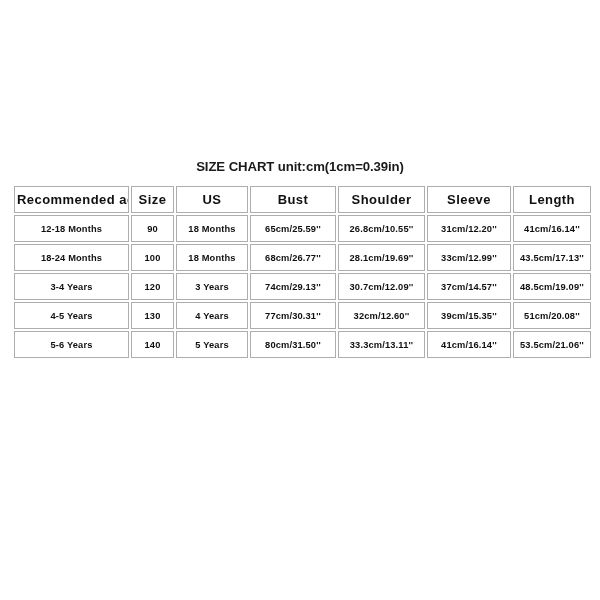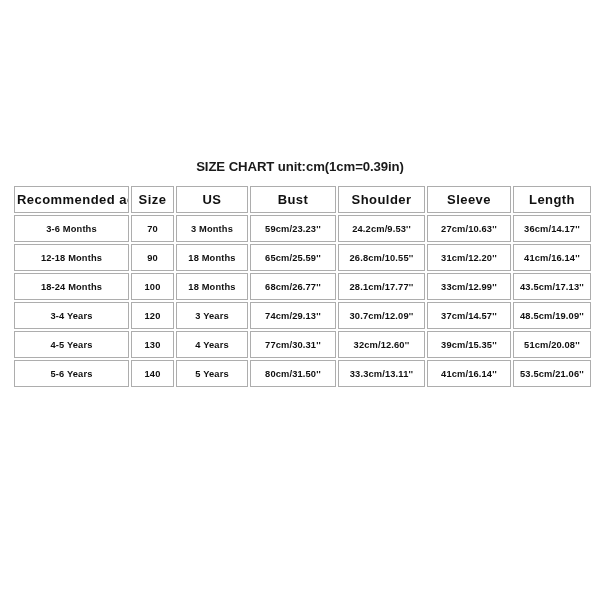--- a/index.html
+++ b/index.html
@@ -99,43 +99,34 @@
         <tr class="header-row">
           <td>Recommended age</td>
           <td>Size</td>
           <td>US</td>
           <td>Bust</td>
           <td>Shoulder</td>
           <td>Sleeve</td>
           <td>Length</td>
         </tr>
         <tr>
-          <td>3-6 Months</td>
-          <td>70</td>
-          <td>3 Months</td>
-          <td>59cm/23.23''</td>
-          <td>24.2cm/9.53''</td>
-          <td>27cm/10.63''</td>
-          <td>36cm/14.17''</td>
-        </tr>
-        <tr>
           <td>12-18 Months</td>
           <td>90</td>
           <td>18 Months</td>
           <td>65cm/25.59''</td>
           <td>26.8cm/10.55''</td>
           <td>31cm/12.20''</td>
           <td>41cm/16.14''</td>
         </tr>
         <tr>
           <td>18-24 Months</td>
           <td>100</td>
           <td>18 Months</td>
           <td>68cm/26.77''</td>
-          <td>28.1cm/17.77''</td>
+          <td>28.1cm/19.69''</td>
           <td>33cm/12.99''</td>
           <td>43.5cm/17.13''</td>
         </tr>
         <tr>
           <td>3-4 Years</td>
           <td>120</td>
           <td>3 Years</td>
           <td>74cm/29.13''</td>
           <td>30.7cm/12.09''</td>
           <td>37cm/14.57''</td>

